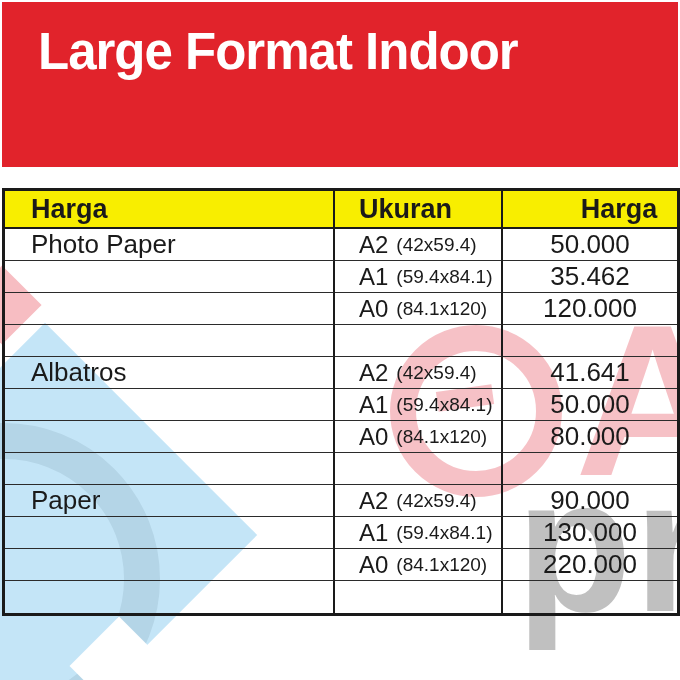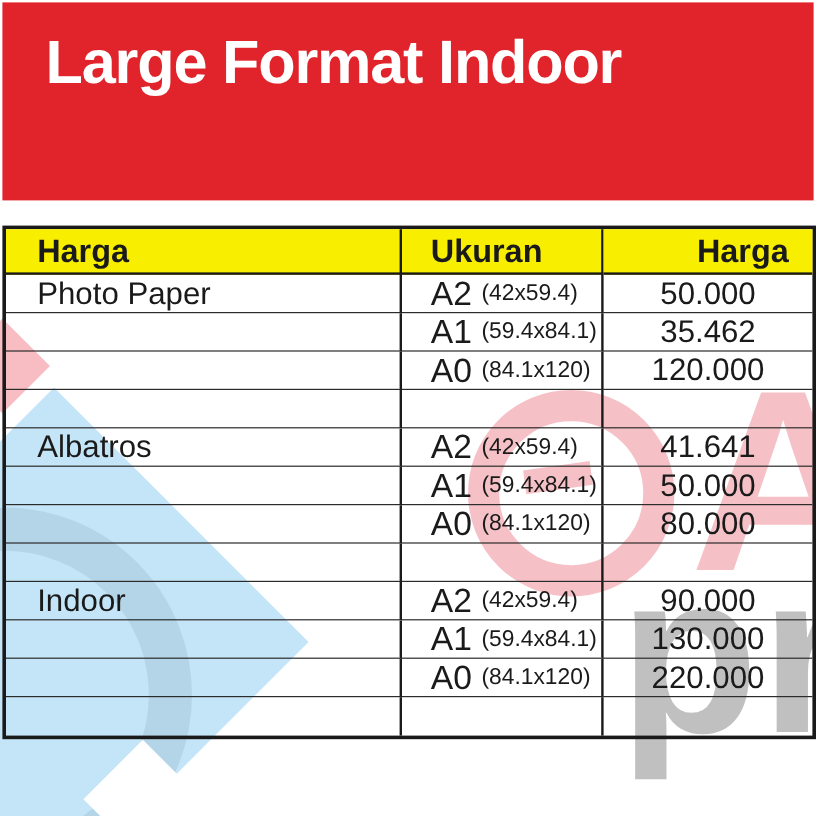--- a/index.html
+++ b/index.html
@@ -82,21 +82,21 @@
     border-bottom:1.5px solid #2b2b2b;
     min-width:0;white-space:nowrap;
   }
   .col1{padding-left:26px;border-right:2.5px solid #1a1a1a;}
   .col2{padding-left:24px;border-right:2.5px solid #1a1a1a;}
   .col3{justify-content:center;}
   .th{background:#f8ee00;font-weight:bold;font-size:27px;border-bottom:2.5px solid #1a1a1a;}
   .th.col3{padding-left:58px;}
   .td{font-size:26px;}
   .last .td{border-bottom:none;}
-  .size-code{font-size:28px;}
+  .size-code{font-size:24px;}
   .size-dim{font-size:19px;margin-left:8px;}
 </style>
 </head>
 <body>
 
 <div>
   <div class="wm wm-gray-ring"></div>
   <div class="wm wm-blue-diamond"></div>
   <div class="wm wm-white-notch"></div>
   <div class="wm wm-pink-diamond"></div>
@@ -183,21 +183,21 @@
   <div class="tr">
     <div class="td col1"></div>
     <div class="td col2">
       <span class="size-code"></span>
       <span class="size-dim"></span>
     </div>
     <div class="td col3"></div>
   </div>
 
   <div class="tr">
-    <div class="td col1">Indoor</div>
+    <div class="td col1">Paper</div>
     <div class="td col2">
       <span class="size-code">A2</span>
       <span class="size-dim">(42x59.4)</span>
     </div>
     <div class="td col3">90.000</div>
   </div>
 
   <div class="tr">
     <div class="td col1"></div>
     <div class="td col2">

